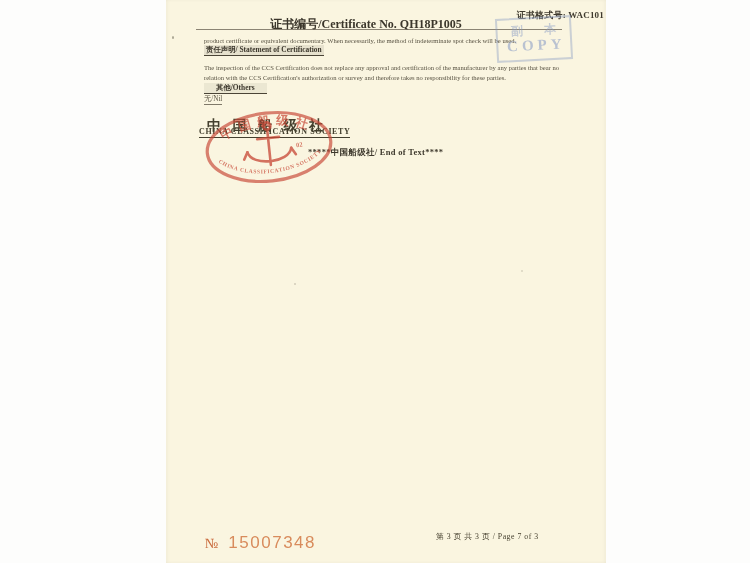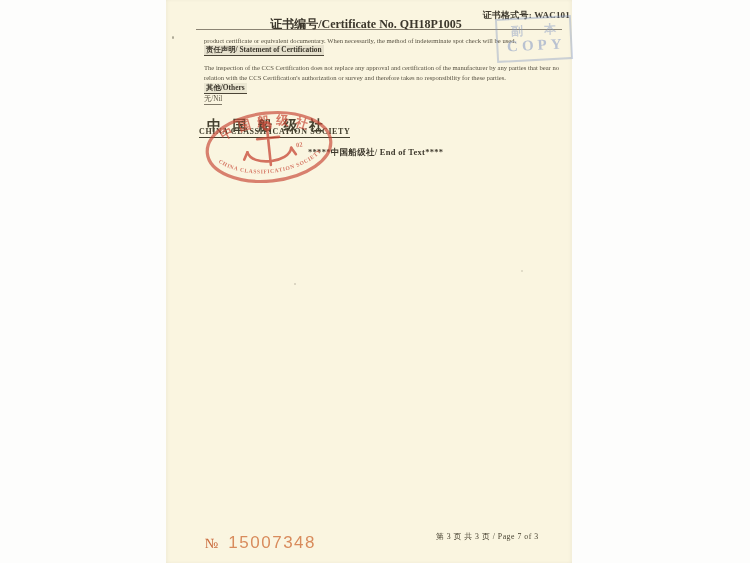--- a/index.html
+++ b/index.html
@@ -2,21 +2,21 @@
 <html><head>
 <meta charset="utf-8">
 <style>
   html,body{margin:0;padding:0;}
   body{
     width:750px;height:563px;position:relative;overflow:hidden;
     background:#fdfdfc;
     font-family:"Liberation Serif","DejaVu Serif",serif;
   }
   .paper{
-    position:absolute;left:166px;top:0;width:406px;height:563px;
+    position:absolute;left:166px;top:0;width:440px;height:563px;
     background:#faf5e0;
     box-shadow:inset -2px 0 3px rgba(0,0,0,0.03), inset 2px 0 3px rgba(0,0,0,0.03);
   }
   .abs{position:absolute;white-space:nowrap;}
   .format-label{
     right:2px;top:9px;font-size:9px;font-weight:bold;color:#3f3a2e;letter-spacing:0.2px;
   }
   .cert-no{
     left:30px;top:16px;width:340px;text-align:center;
     font-size:12px;font-weight:bold;color:#3b362b;white-space:nowrap;
@@ -40,21 +40,21 @@
     color:rgba(132,152,196,0.55);font-weight:bold;line-height:17px;
   }
   .bodyline{left:38px;color:#575141;font-size:6.6px;}
   .t-intro{top:37px;}
   .t-head1{top:45px;font-size:7.4px;font-weight:bold;color:#3b362b;
     border-bottom:1px solid #4a4436;background:rgba(110,104,90,0.14);padding:0 2px;}
   .t-cn{top:54px;font-size:7.5px;letter-spacing:0.3px;color:#4f4a3a;}
   .t-en1{top:64px;}
   .t-en2{top:73.5px;}
   .t-head2{top:83px;font-size:7.4px;font-weight:bold;color:#3b362b;
-    border-bottom:1px solid #4a4436;background:rgba(110,104,90,0.10);padding:0 2px;}
+    border-bottom:1px solid #4a4436;background:rgba(110,104,90,0.10);padding:0 12px;}
   .t-nil{top:93.5px;font-size:7.2px;border-bottom:1px solid rgba(74,68,54,0.7);text-align:center;}
   .org-cn{left:41px;top:117px;font-size:14px;font-weight:bold;letter-spacing:4px;color:#44402f;}
   .org-en{left:33px;top:127px;font-size:8px;font-weight:bold;letter-spacing:0.6px;
     color:#44402f;border-bottom:1px solid #44402f;padding-bottom:1px;}
   .seal-wrap{left:18px;top:99px;width:170px;height:96px;transform:rotate(-6deg);opacity:0.85;z-index:2;}
   .end-text{left:142px;top:147px;font-size:8.5px;font-weight:bold;color:#3e392d;letter-spacing:0.3px;}
   .serial{left:39px;top:533px;color:#cf6f3e;}
   .serial .no-sym{font-size:14px;font-family:"Liberation Serif",serif;color:#c96a3c;}
   .serial .no-digits{
     font-family:Liberation Sans, sans-serif;font-size:17px;letter-spacing:1.5px;

